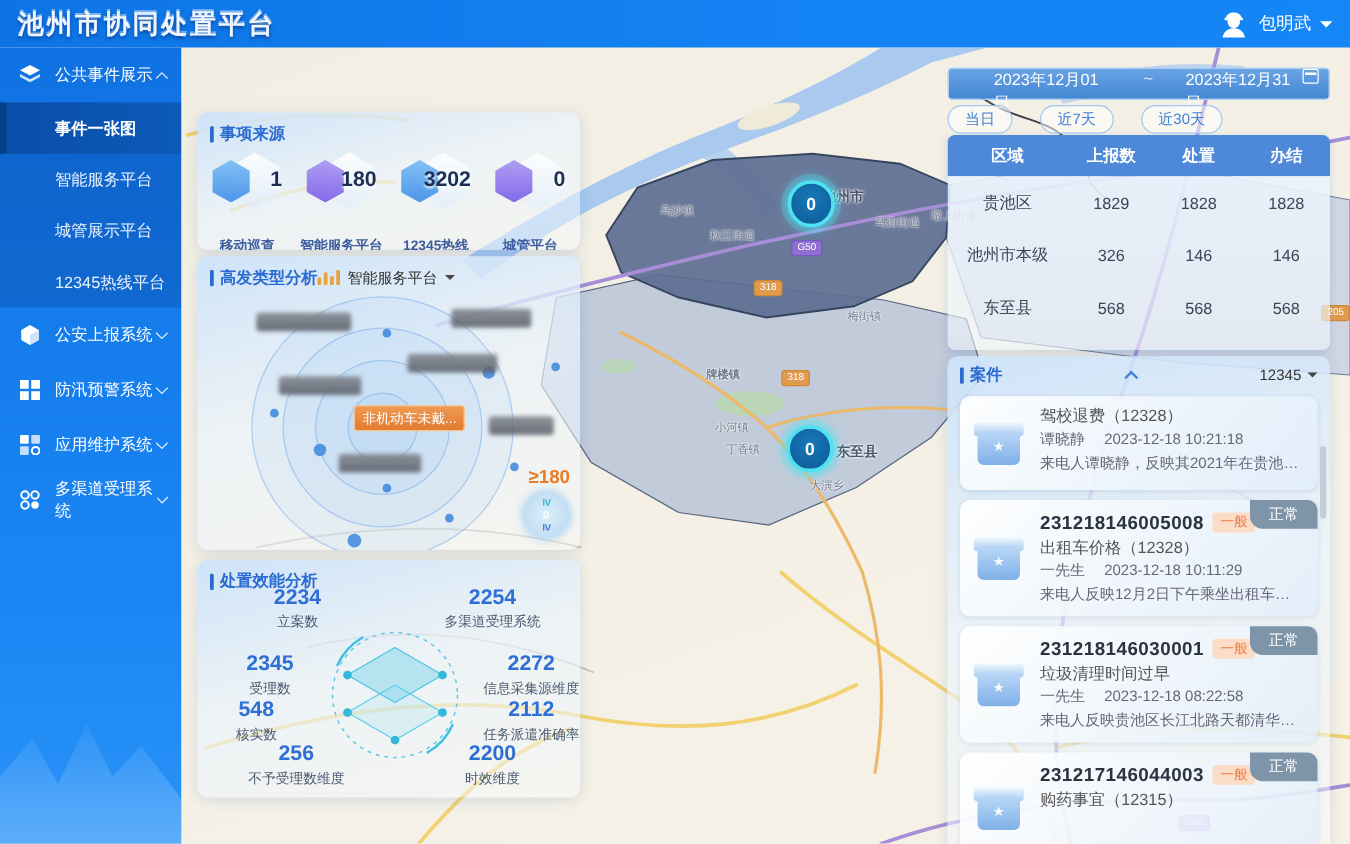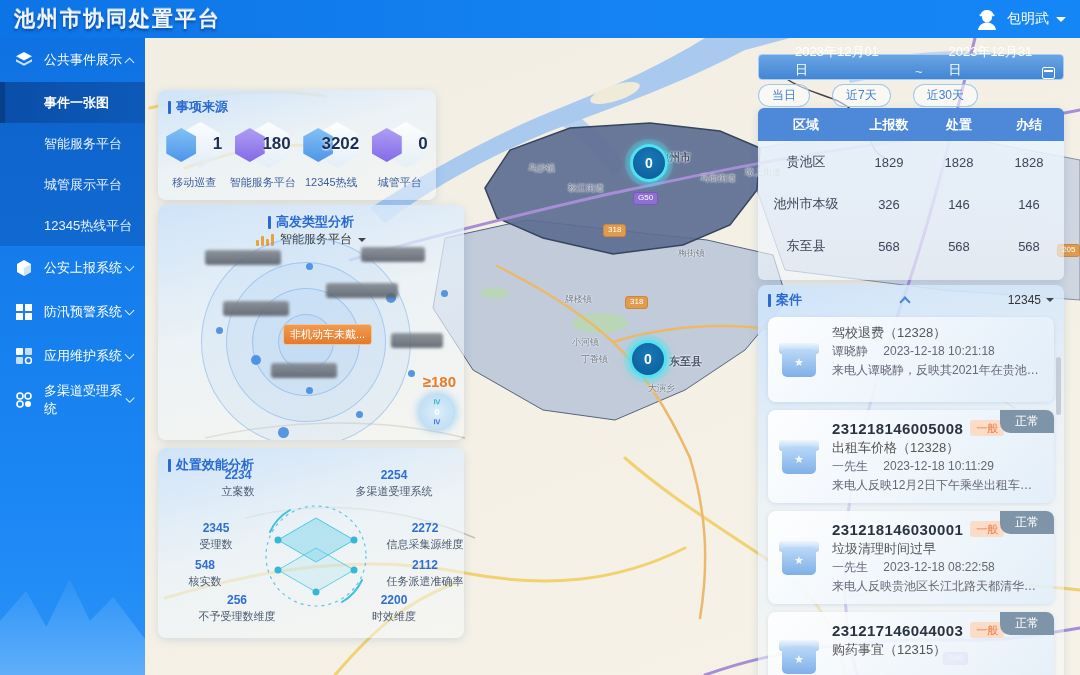--- a/index.html
+++ b/index.html
@@ -58,51 +58,51 @@
   .src-icon { position:relative; width:60px; height:50px; margin:0 auto; }
   .hex-bg { position:absolute; left:16px; top:2px; width:40px; height:46px;
     clip-path:polygon(50% 0,100% 25%,100% 75%,50% 100%,0 75%,0 25%);
     background:linear-gradient(180deg,rgba(255,255,255,.9),rgba(214,232,252,.45)); }
   .hex-c { position:absolute; left:2px; top:8px; width:30px; height:34px;
     clip-path:polygon(50% 0,100% 25%,100% 75%,50% 100%,0 75%,0 25%); opacity:.92; }
   .hex-blue { background:linear-gradient(180deg,#79bcf5,#3f8de8); }
   .hex-purple { background:linear-gradient(180deg,#a996f2,#7a5fe8); }
   .src-num { position:absolute; right:2px; top:14px; font-size:17px; font-weight:800; color:#1c2f55;
     text-shadow:0 1px 2px rgba(255,255,255,.95); }
-  .src-label { margin-top:5px; font-size:11px; font-weight:400; color:#3c5d9e; white-space:nowrap; }
-
-  
-  .types-hd { display:flex; align-items:center; justify-content:flex-start; padding:8px 10px 0;flex-direction:column; }
+  .src-label { margin-top:19px; font-size:11px; font-weight:700; color:#3c5d9e; white-space:nowrap; }
+
+  
+  .types-hd { display:flex; align-items:center; justify-content:flex-start; padding:8px 10px 0; }
   .types-right { display:flex; align-items:center; gap:6px; font-size:12px; color:#333; cursor:pointer; }
   .bars { display:flex; align-items:flex-end; gap:2px; height:12px; }
   .bars i { width:3px; background:#e8a13c; border-radius:1px; }
   .caret-down-d { width:0;height:0;border:4px solid transparent;border-top-color:#444;margin-top:4px; }
   .ring { position:absolute; border-radius:50%; border:1px solid rgba(95,155,230,.4); background:rgba(150,195,245,.14); }
   .bdot { position:absolute; width:7px; height:7px; border-radius:50%; background:#3c86dd; opacity:.85; }
   .blur-pill { position:absolute; height:15px; border-radius:3px;
     background:linear-gradient(180deg,#83888f,#585d67); filter:blur(1.6px); opacity:.88; }
   .center-tag { position:absolute; font-size:11px; color:#fff; padding:2px 6px; border-radius:3px;
     background:linear-gradient(180deg,#f09a52,#e27b2e); border:1px solid #f6c692; white-space:nowrap; }
   .threshold { position:absolute; font-size:15px; font-weight:800; color:#e87c28; }
   .legend-bubble { position:absolute; width:38px; height:38px; border-radius:50%;
     background:radial-gradient(circle,#d9eefb,#aed4f1); opacity:.9; box-shadow:0 0 8px rgba(120,190,240,.8);
     display:flex; flex-direction:column; align-items:center; justify-content:center; line-height:10px; }
   .legend-bubble .g1 { color:#2ab5c8; font-size:10px; font-weight:700; transform:rotate(90deg); }
   .legend-bubble .g2 { color:#fff; font-size:9px; font-weight:700; }
   .legend-bubble .g3 { color:#3a6fd8; font-size:10px; font-weight:700; transform:rotate(90deg); }
 
   
   .stat { position:absolute; width:130px; text-align:center; }
-  .stat .v { font-size:12px; font-weight:800; color:#2e6fd6; }
+  .stat .v { font-size:17px; font-weight:800; color:#2e6fd6; }
   .stat .l { font-size:11px; color:#4a5a70; margin-top:2px; white-space:nowrap; }
 
   
   .datebar { position:absolute; left:758px; top:54px; width:306px; height:26px; z-index:31;
     background:linear-gradient(180deg,#6aa4e4,#4286d4); border:1px solid #a8cdf4; border-radius:4px;
-    display:flex; align-items:flex-end; color:#fff; font-size:13px; padding:0 8px; cursor:pointer; }
+    display:flex; align-items:flex-start; color:#fff; font-size:13px; padding:0 8px; cursor:pointer; }
   .datebar .d1 { margin-left:28px; } .datebar .sep { margin:0 26px; color:#dcebfb; }
   .cal-icon { margin-left:auto; width:13px; height:12px; border:1.5px solid #fff; border-radius:2px; position:relative; }
   .cal-icon::before { content:""; position:absolute; left:1px; right:1px; top:2px; height:2px; background:#fff; }
   .filters { position:absolute; left:758px; top:84px; width:306px; display:flex; gap:22px; z-index:31; }
   .fpill { padding:2px 13px; border-radius:12px; font-size:12px; color:#3f7fd6; cursor:pointer;
     background:rgba(255,255,255,.55); border:1px solid rgba(150,195,240,.9); }
 
   
   .rtable { position:absolute; left:758px; top:108px; width:306px; height:172px; z-index:30;
     border-radius:6px; overflow:hidden; box-shadow:0 2px 8px rgba(60,110,180,.2); }
@@ -175,21 +175,21 @@
     </g>
     <path d="M640,40 C670,60 690,55 710,75 C730,95 720,110 740,120" fill="none" stroke="#3f3f48" stroke-width="1.5"></path>
   </svg>
 
   <span class="map-label big" style="left:513px;top:112px;">池州市</span>
   <span class="map-label" style="left:555px;top:134px;">马衙街道</span>
   <span class="map-label" style="left:423px;top:144px;">秋江街道</span>
   <span class="map-label" style="left:383px;top:124px;">乌沙镇</span>
   <span class="map-label" style="left:600px;top:128px;">墩上街道</span>
   <span class="map-label" style="left:533px;top:209px;">梅街镇</span>
-  <span class="map-label" style="left:420px;top:255px;">牌楼镇</span>
+  <span class="map-label" style="left:420px;top:255px;font-weight:bold;">牌楼镇</span>
   <span class="map-label" style="left:427px;top:298px;">小河镇</span>
   <span class="map-label" style="left:436px;top:315px;">丁香镇</span>
   <span class="map-label" style="left:503px;top:344px;">大演乡</span>
   <span class="map-label big" style="left:524px;top:316px;">东至县</span>
   <span class="map-label" style="left:616px;top:8px;margin-top:16px;">郊区</span>
 
   <span class="road-badge hw" style="left:488px;top:154px;">G50</span>
   <span class="road-badge nr" style="left:458px;top:186px;">318</span>
   <span class="road-badge nr" style="left:480px;top:258px;">318</span>
   <span class="road-badge hw" style="left:798px;top:614px;">G56</span>
@@ -262,21 +262,21 @@
       <circle cx="12" cy="4" r="3" fill="none" stroke="#fff" stroke-width="1.6"></circle>
       <circle cx="4" cy="12" r="3" fill="none" stroke="#fff" stroke-width="1.6"></circle>
       <circle cx="12" cy="12" r="3" fill="#fff"></circle>
     </svg>
     <span>多渠道受理系统</span>
     <span class="chev chev-dn"></span>
   </div>
   <div class="mtn"></div>
 </div>
 
-<div class="panel" style="left:158px;top:90px;width:278px;height:110px;">
+<div class="panel" style="left:158px;top:90px;width:306px;height:110px;">
   <div class="ptitle" style="padding:8px 10px 0;">事项来源</div>
   <div class="src-row">
     <div class="src-card">
       <div class="src-icon">
           <div class="hex-bg"></div>
         <div class="hex-c hex-blue"></div>
         <div class="src-num">1</div>
         </div>
       <div class="src-label">移动巡查</div>
     </div>
@@ -449,21 +449,21 @@
     <div class="ptitle">案件</div>
     <div style="flex:1;">
         <div class="collapse-chev"></div>
       </div>
     <div class="case-src">
       <span>12345</span>
       <span class="caret-down-d"></span>
     </div>
   </div>
   <div class="case-list">
-    <div class="case-card" style="margin-top:2px;padding-top:6px;padding-bottom:22px;">
+    <div class="case-card" style="margin-top:2px;padding-top:6px;padding-bottom:12px;">
       <div class="case-icon">
           <div class="lid"></div>
           <div class="bx"></div>
         </div>
       <div class="ct">驾校退费（12328）</div>
       <div class="cm">
         <b>谭晓静</b>
         <span>2023-12-18 10:21:18</span></div>
       <div class="cd">来电人谭晓静，反映其2021年在贵池区白洋...</div>
     </div>

